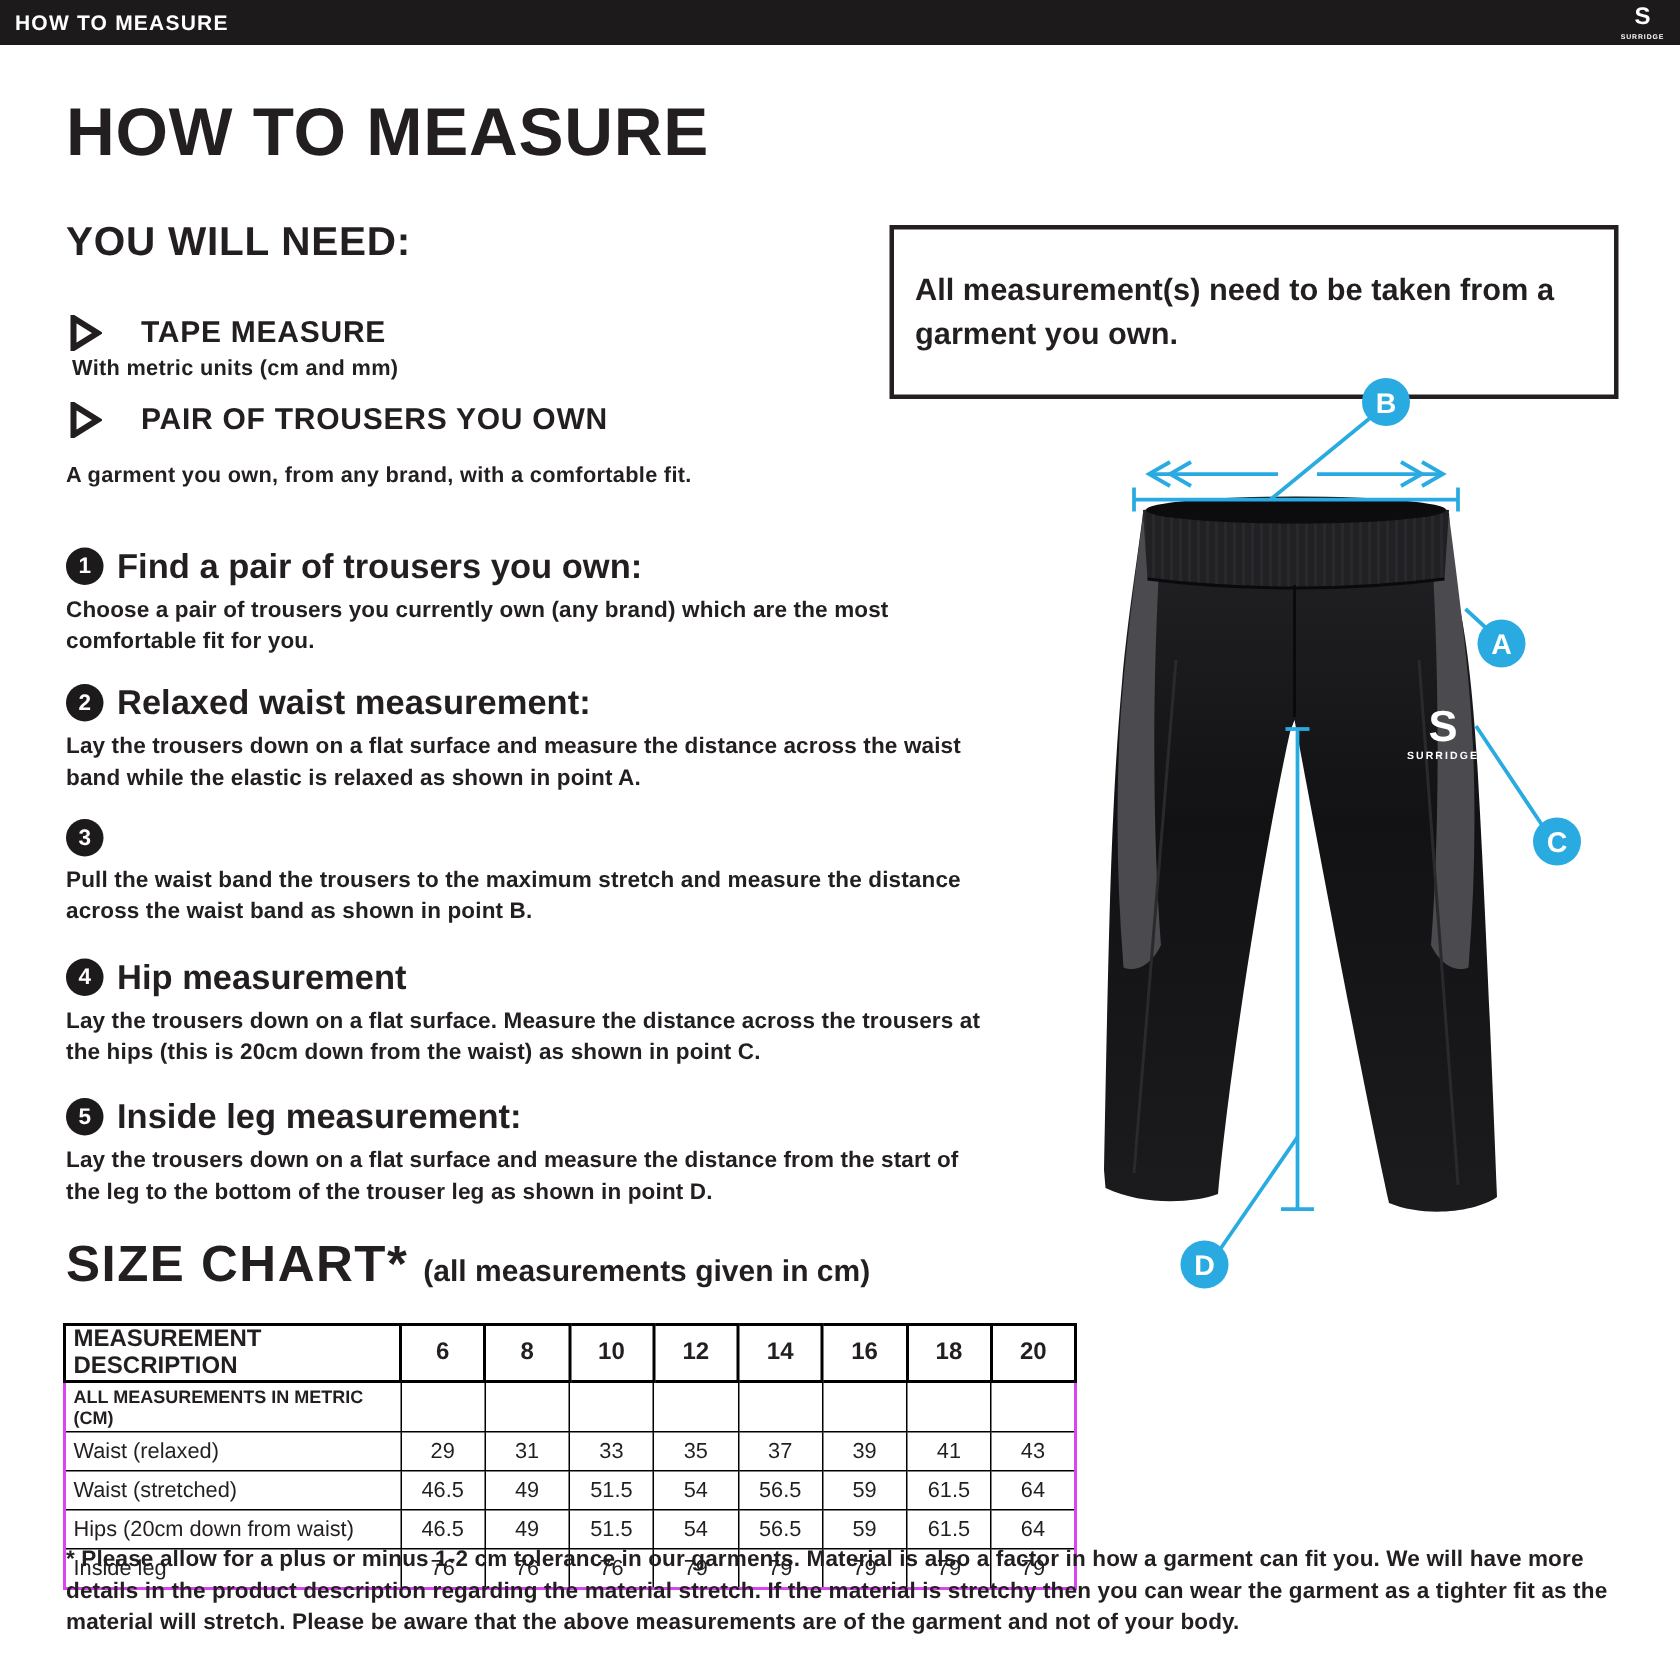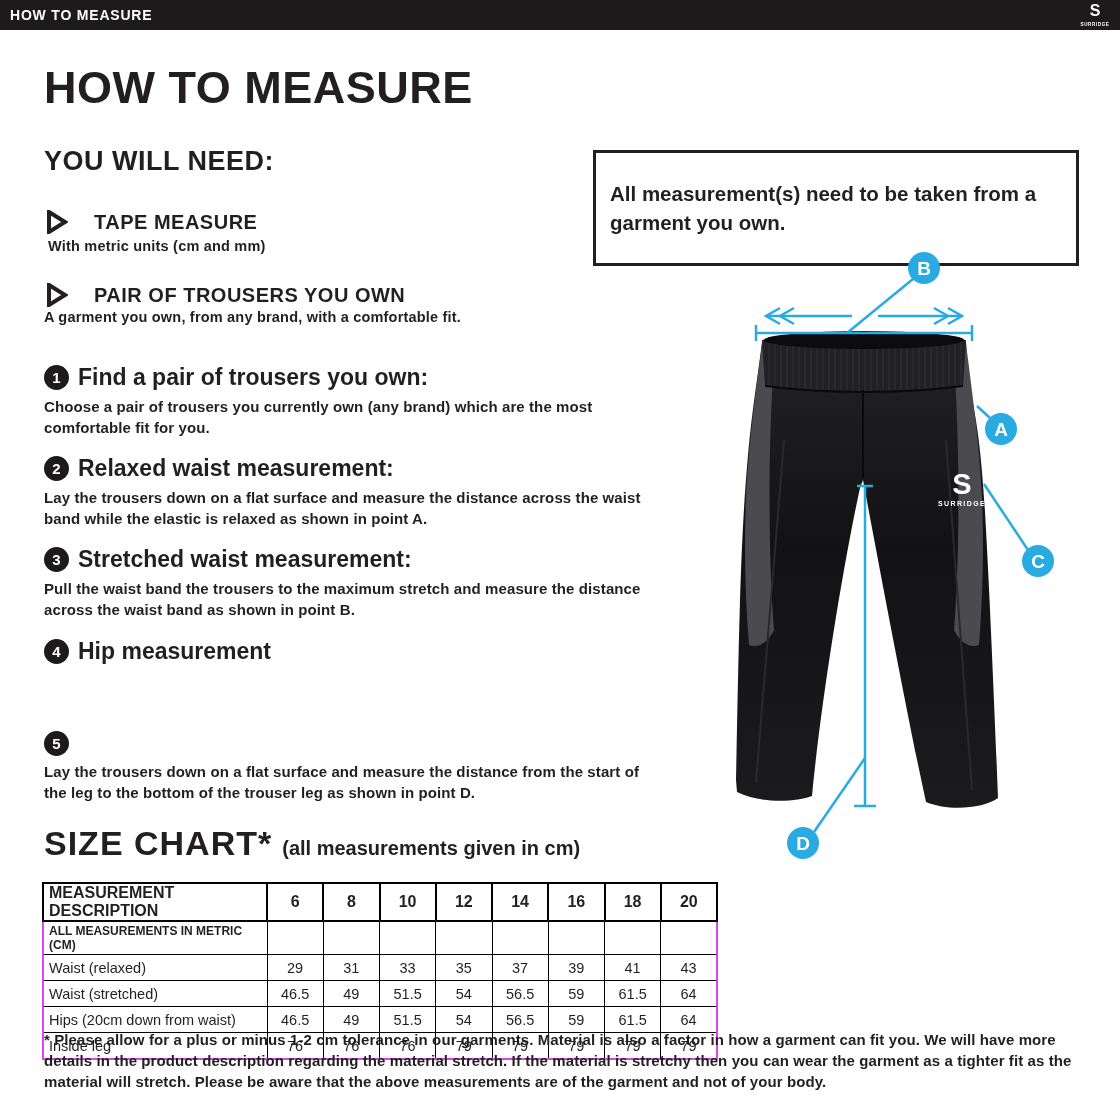--- a/index.html
+++ b/index.html
@@ -57,21 +57,21 @@
 <div class="ywn-heading">YOU WILL NEED:</div>
 
 <div class="need-item" style="left:46px;top:210px;">
   <svg width="22" height="24" viewBox="0 0 22 24">
     <polygon points="3,2 19,12 3,22" fill="none" stroke="#231f20" stroke-width="4"></polygon>
   </svg>
   <span class="need-label">TAPE MEASURE</span>
 </div>
 <div class="need-detail" style="left:48px;top:238px;">With metric units (cm and mm)</div>
 
-<div class="need-item" style="left:46px;top:283px;text-align:center;">
+<div class="need-item" style="left:46px;top:268px;text-align:center;">
   <svg width="22" height="24" viewBox="0 0 22 24">
     <polygon points="3,2 19,12 3,22" fill="none" stroke="#231f20" stroke-width="4"></polygon>
   </svg>
   <span class="need-label">PAIR OF TROUSERS YOU OWN</span>
 </div>
 <div class="need-detail" style="left:44px;top:309px;">A garment you own, from any brand, with a comfortable fit.</div>
 
 <div class="notice">All measurement(s) need to be taken from a garment you own.</div>
 
 <div class="step" style="top:364px;">
@@ -84,33 +84,34 @@
 <div class="step" style="top:455px;">
   <div class="step-head">
     <span class="step-num">2</span>
     <span>Relaxed waist measurement:</span>
   </div>
   <div class="step-body">Lay the trousers down on a flat surface and measure the distance across the waist band while the elastic is relaxed as shown in point A.</div>
 </div>
 <div class="step" style="top:546px;">
   <div class="step-head">
     <span class="step-num">3</span>
-    <span>Stretched waist measurement:</span>
   </div>
   <div class="step-body">Pull the waist band the trousers to the maximum stretch and measure the distance across the waist band as shown in point B.</div>
 </div>
 <div class="step" style="top:638px;">
   <div class="step-head">
     <span class="step-num">4</span>
     <span>Hip measurement</span>
   </div>
+  <div class="step-body">Lay the trousers down on a flat surface. Measure the distance across the trousers at the hips (this is 20cm down from the waist) as shown in point C.</div>
 </div>
 <div class="step" style="top:731px;">
   <div class="step-head">
     <span class="step-num">5</span>
+    <span>Inside leg measurement:</span>
   </div>
   <div class="step-body">Lay the trousers down on a flat surface and measure the distance from the start of the leg to the bottom of the trouser leg as shown in point D.</div>
 </div>
 
 <svg class="diagram" viewBox="0 0 420 660">
   <defs>
     <linearGradient id="gradBody" x1="0" y1="0" x2="0" y2="1">
       <stop offset="0" stop-color="#232327"></stop>
       <stop offset="0.45" stop-color="#121214"></stop>
       <stop offset="1" stop-color="#1b1b1e"></stop>

